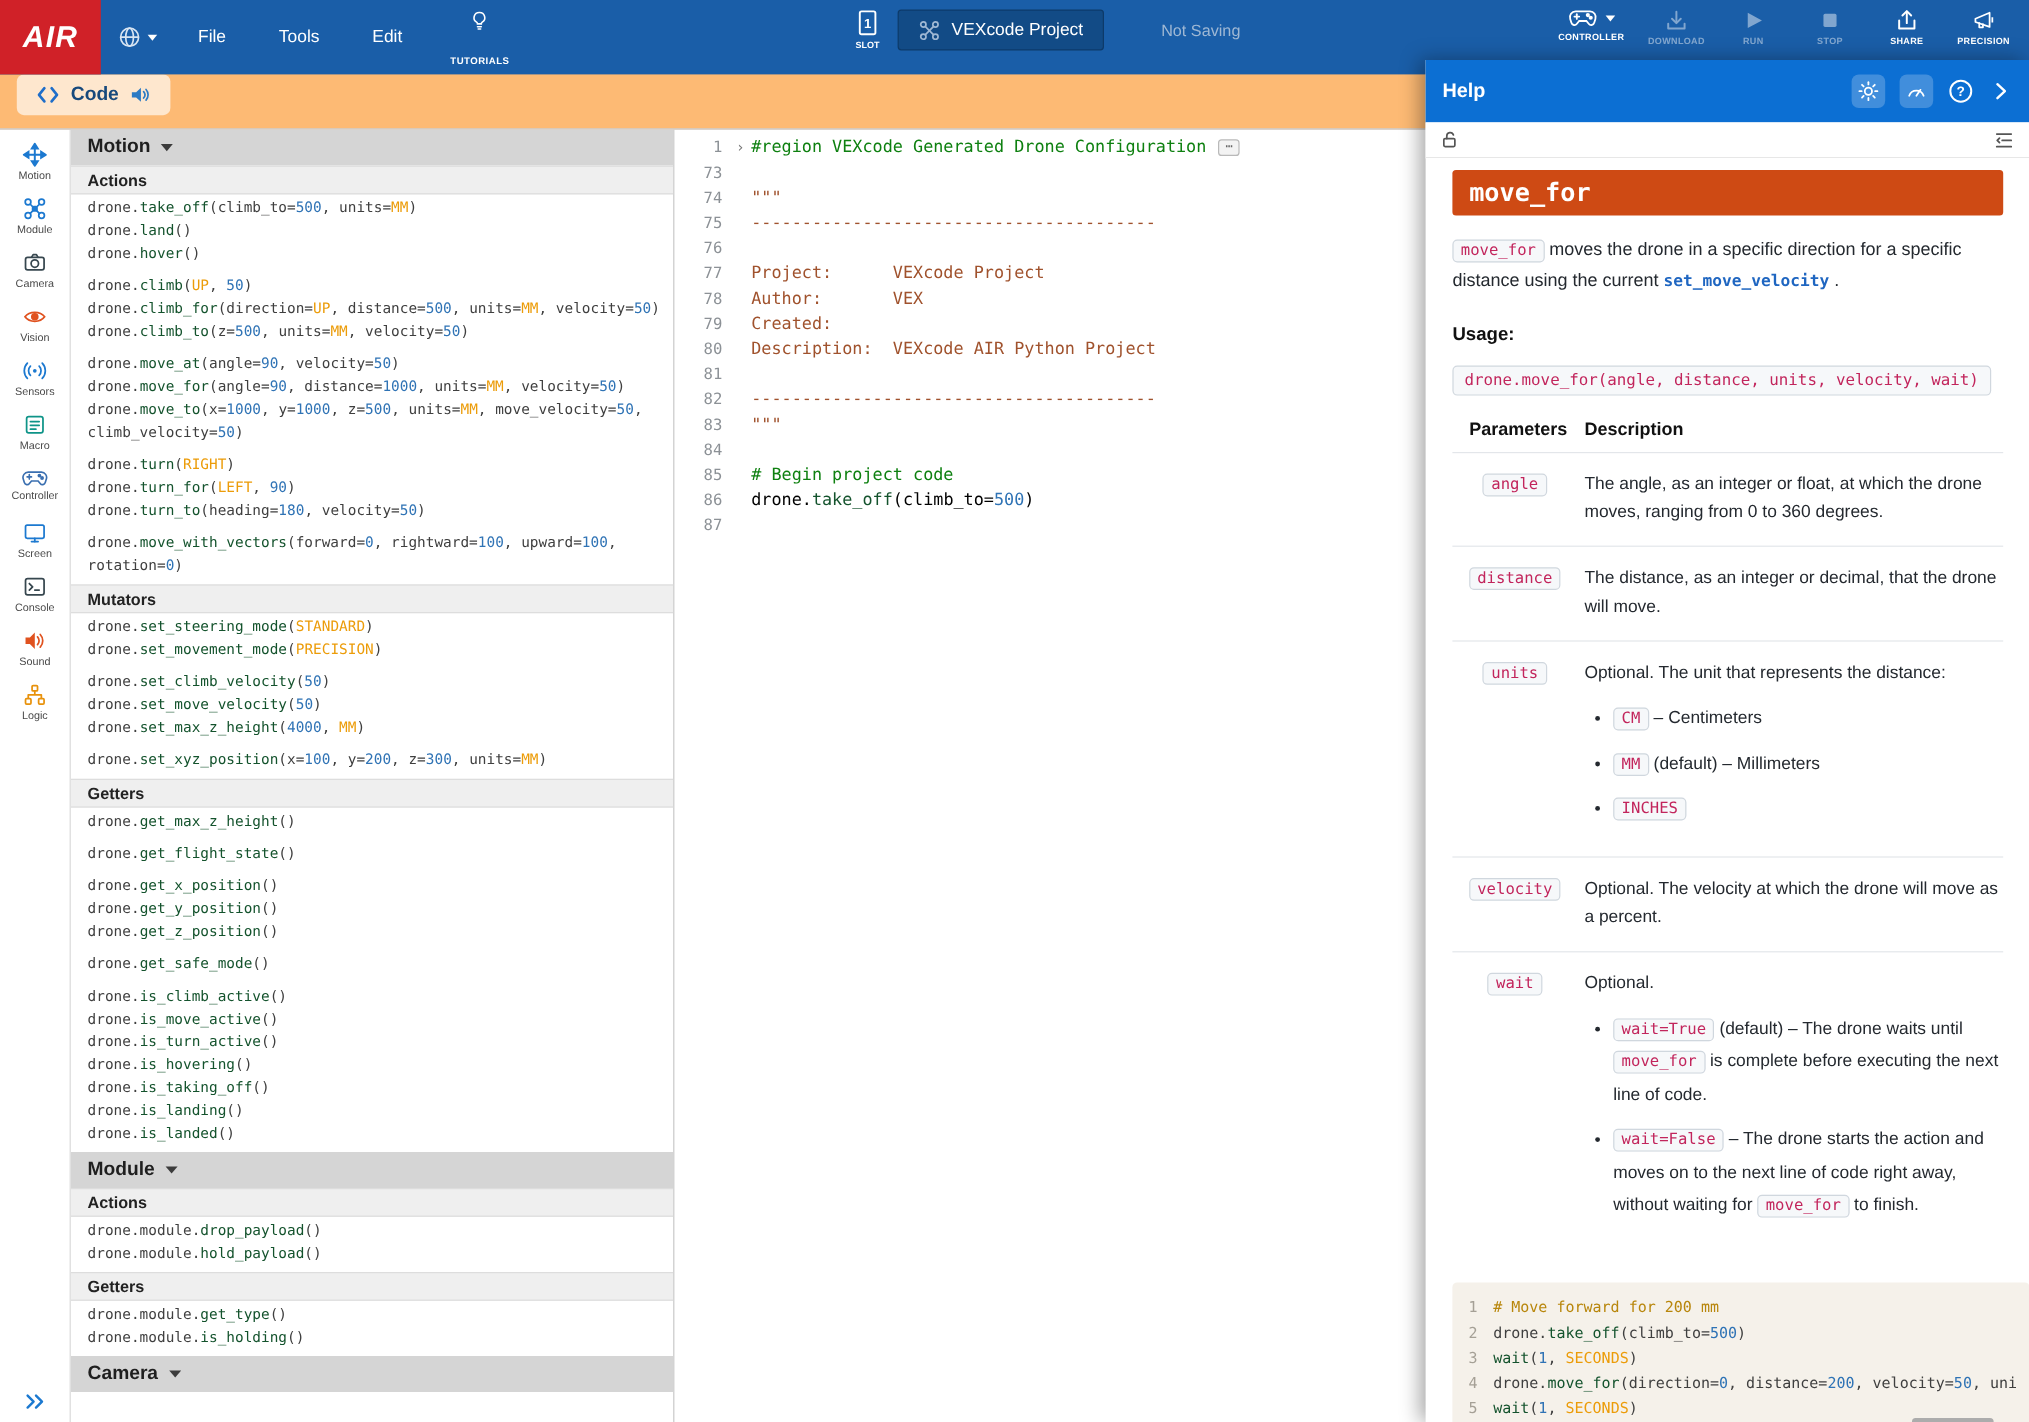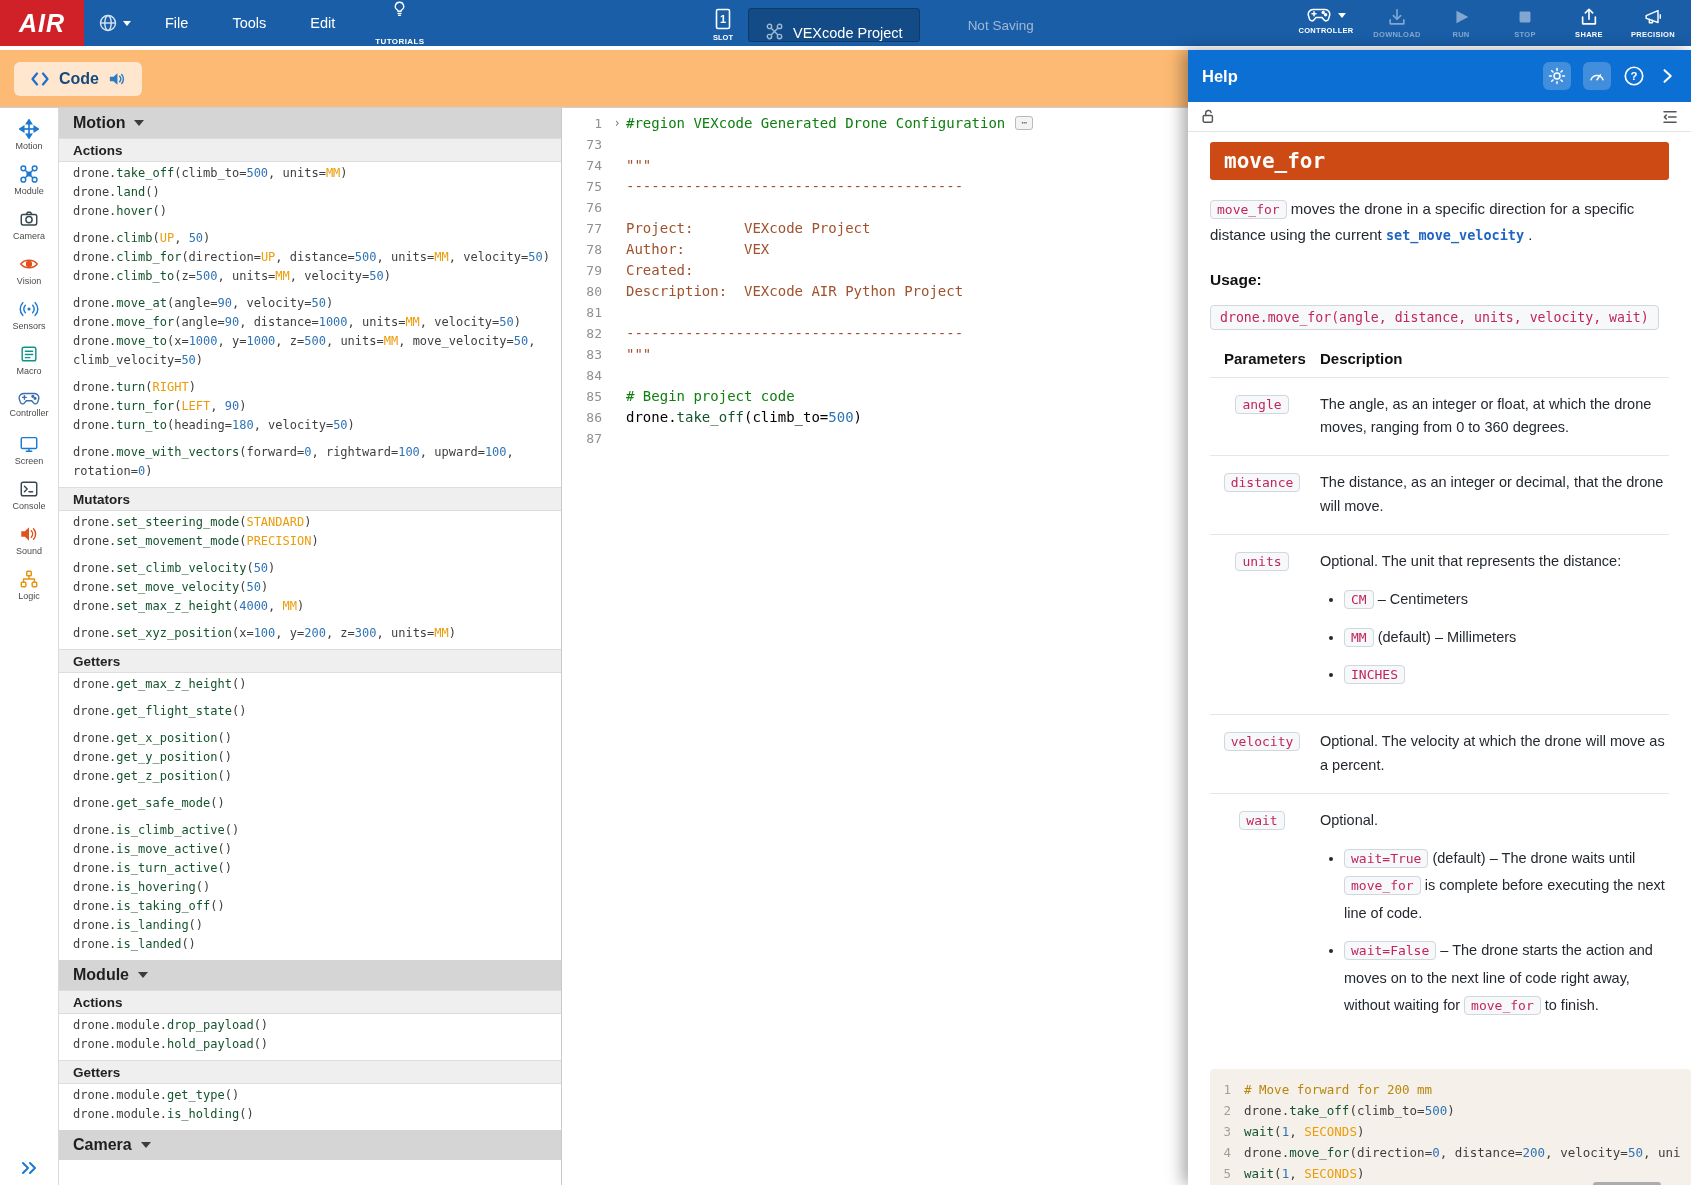--- a/index.html
+++ b/index.html
@@ -1,27 +1,27 @@
 <!DOCTYPE html>
 <html><head>
 <meta charset="utf-8">
 <style>
   *{box-sizing:border-box;margin:0;padding:0}
   body{background:#e8e8e8;font-family:"Liberation Sans",sans-serif}
   .app{position:relative;width:1691px;height:1185px;overflow:hidden;background:#fff}
 
   
-  .topbar{position:absolute;top:0;left:0;right:0;height:46px;background:#1A5EA8;display:flex;align-items:stretch;z-index:20}
+  .topbar{position:absolute;top:0;left:0;right:0;height:62px;background:#1A5EA8;display:flex;align-items:stretch;z-index:20}
   .logo{width:84px;background:#D02128;color:#fff;font-style:italic;font-weight:bold;font-size:25px;display:flex;align-items:center;justify-content:center;letter-spacing:1px}
   .globe-menu{display:flex;align-items:center;gap:5px;padding:0 12px 0 14px;cursor:pointer}
   .menu-item{color:#fff;font-size:14.5px;padding:0 22px;display:flex;align-items:center;cursor:pointer}
   .tutorials{display:flex;flex-direction:column;align-items:center;justify-content:center;gap:19px;padding:0 18px;color:#fff;font-size:8px;font-weight:bold;letter-spacing:.4px;cursor:pointer}
   .tb-center{position:absolute;left:712px;top:0;height:50px;display:flex;align-items:center;gap:14px}
   .slot-btn{display:flex;flex-direction:column;align-items:center;gap:1px;color:#fff;font-size:7.5px;font-weight:bold;cursor:pointer;position:relative}
-  .project-box{display:flex;align-items:flex-end;gap:9px;background:#124B86;border:1px solid #0D3A69;border-radius:3px;height:34px;padding:0 16px;color:#fff;font-size:14.5px;cursor:pointer}
+  .project-box{display:flex;align-items:center;gap:9px;background:#124B86;border:1px solid #0D3A69;border-radius:3px;height:34px;padding:0 16px;color:#fff;font-size:14.5px;cursor:pointer}
   .saving{color:#9FB8D4;font-size:13.5px;margin-left:34px}
   .tb-right{margin-left:auto;display:flex;align-items:flex-start;padding:5px 8px 0 0;gap:4px}
   .tb-action{width:60px;display:flex;flex-direction:column;align-items:center;gap:3px;color:#fff;font-size:7.5px;font-weight:bold;letter-spacing:.3px;cursor:pointer;padding-top:2px}
   .tb-action.dim{opacity:.45}
   .ctrl-row{display:flex;align-items:center;gap:7px}
   .caret-down{width:0;height:0;border-left:4.5px solid transparent;border-right:4.5px solid transparent;border-top:5px solid #fff;display:inline-block}
 
   
   .subbar{position:absolute;top:50px;left:0;right:0;height:58px;background:#fdba74;border-bottom:1px solid #C2D2E4;display:flex;align-items:center;padding:0 14px;z-index:5}
   .code-tab{display:flex;align-items:center;gap:9px;background:rgba(255,255,255,.65);border-radius:6px;padding:8px 16px;color:#17497C;font-weight:bold;font-size:16px;cursor:pointer}

